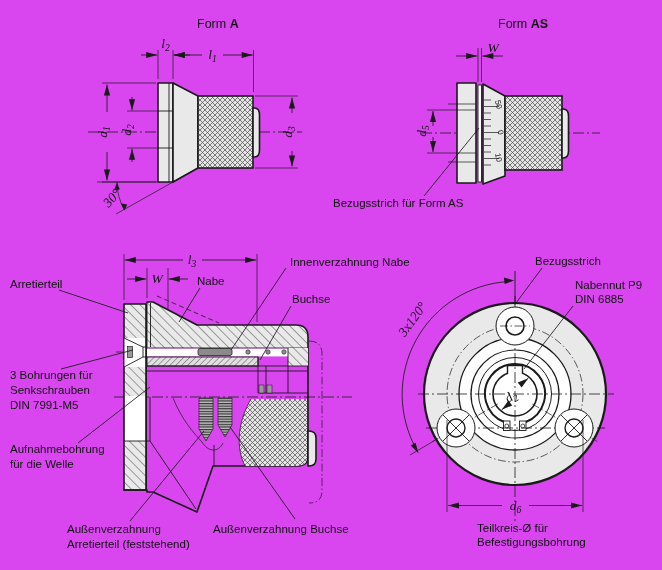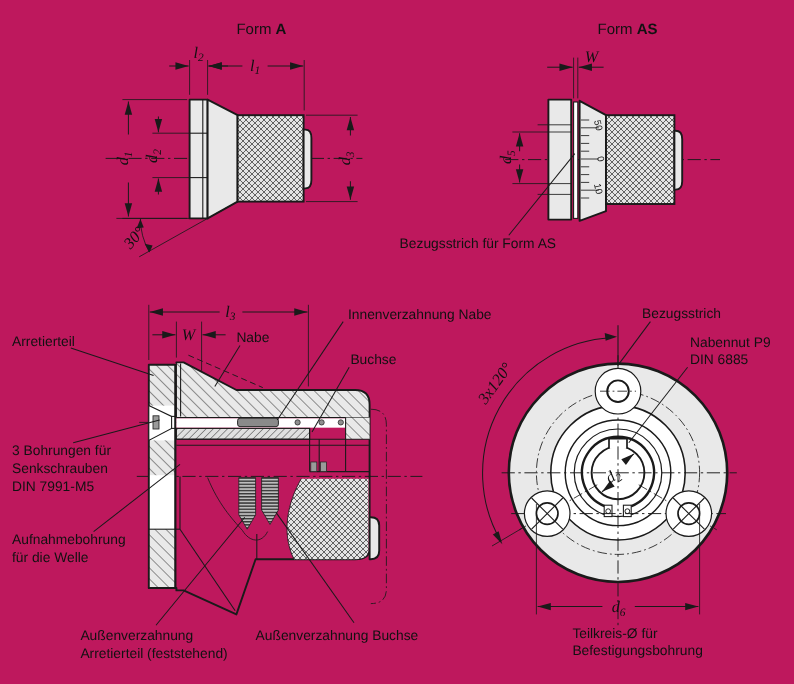--- a/index.html
+++ b/index.html
@@ -1,16 +1,16 @@
 <!DOCTYPE html>
 <html><head>
 <meta charset="utf-8">
 <style>
   html,body{margin:0;padding:0;background:#fff;}
-  #stage{position:relative;width:662px;height:570px;background:#be185d;overflow:hidden;}
+  #stage{position:relative;width:662px;height:570px;background:#d946ef;overflow:hidden;}
   svg{display:block;}
   
   .ol  {stroke:#1a1a1a;stroke-width:1.6;fill:none;stroke-linejoin:round;stroke-linecap:round;}
   .ol2 {stroke:#1a1a1a;stroke-width:2.2;fill:none;}
   .tl  {stroke:#1a1a1a;stroke-width:0.9;fill:none;}
   .xtl {stroke:#1a1a1a;stroke-width:0.7;fill:none;}
   .cl  {stroke:#1a1a1a;stroke-width:0.8;fill:none;stroke-dasharray:11,3,2,3;}
   .clf {stroke:#1a1a1a;stroke-width:0.7;fill:none;stroke-dasharray:8,2.5,1.5,2.5;}
   .dsh {stroke:#1a1a1a;stroke-width:0.8;fill:none;stroke-dasharray:5,3;}
   .dim {stroke:#1a1a1a;stroke-width:0.85;fill:none;}

